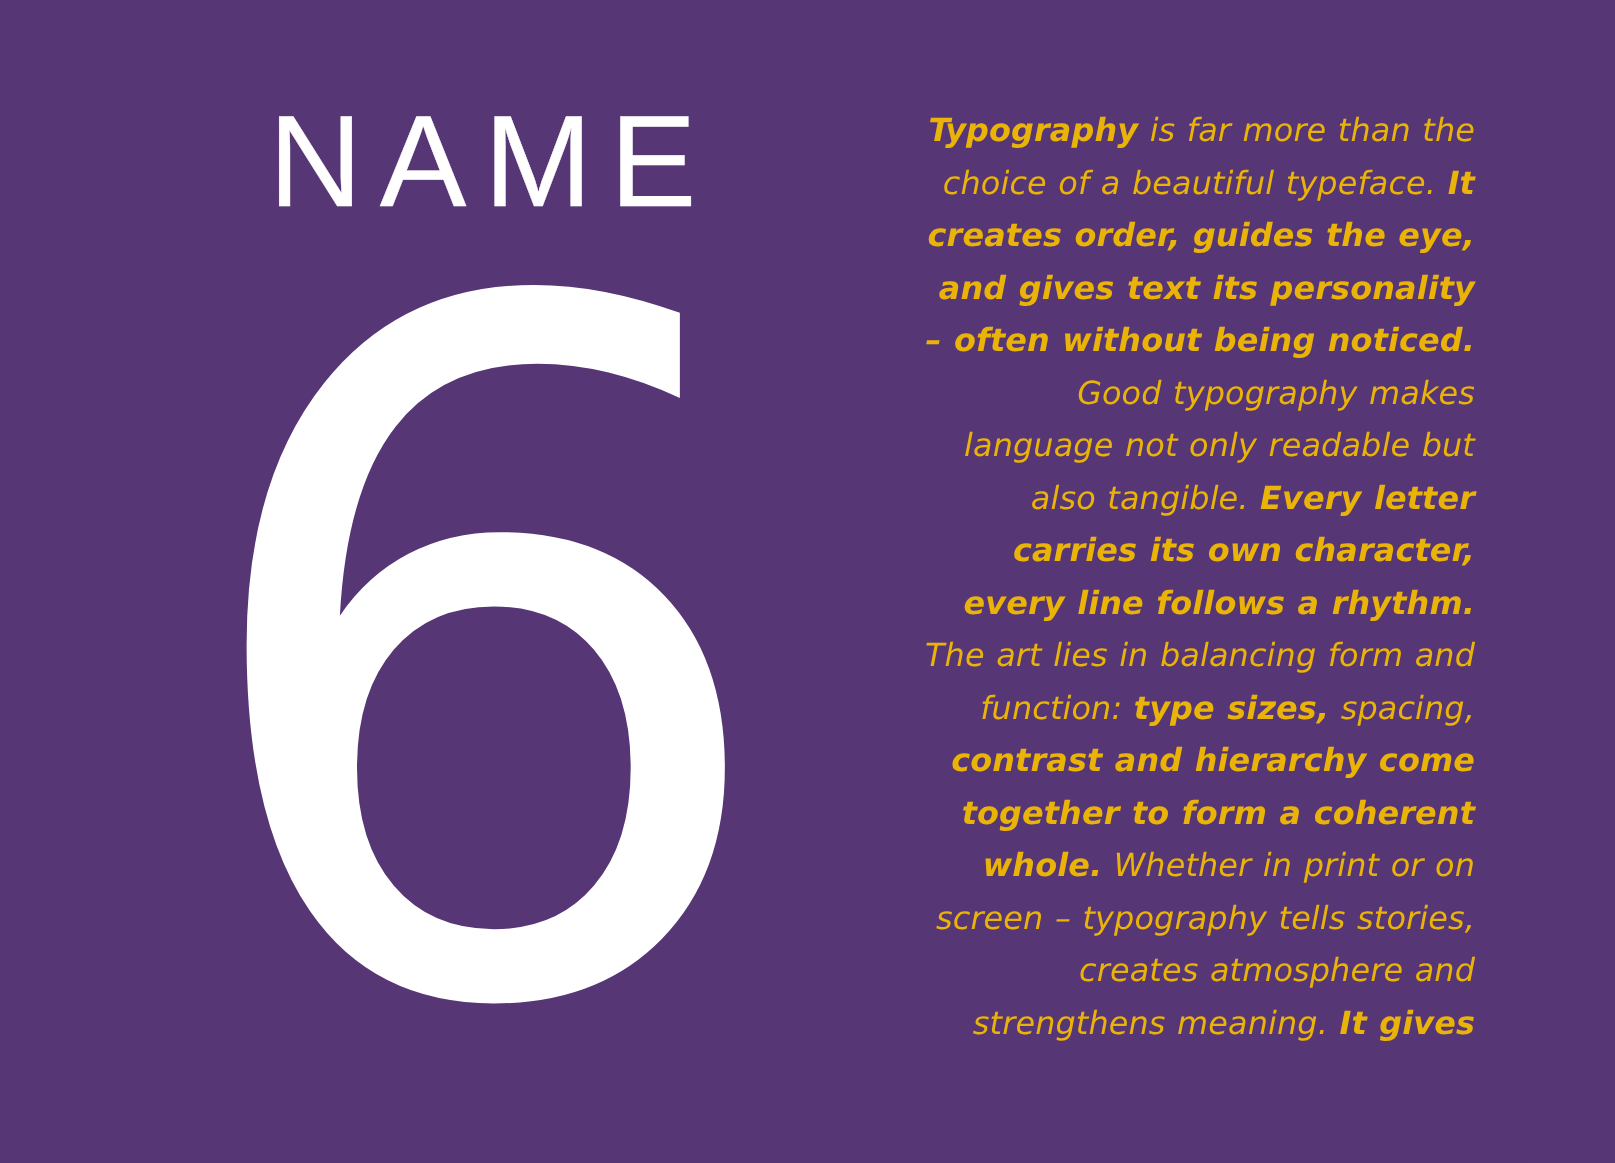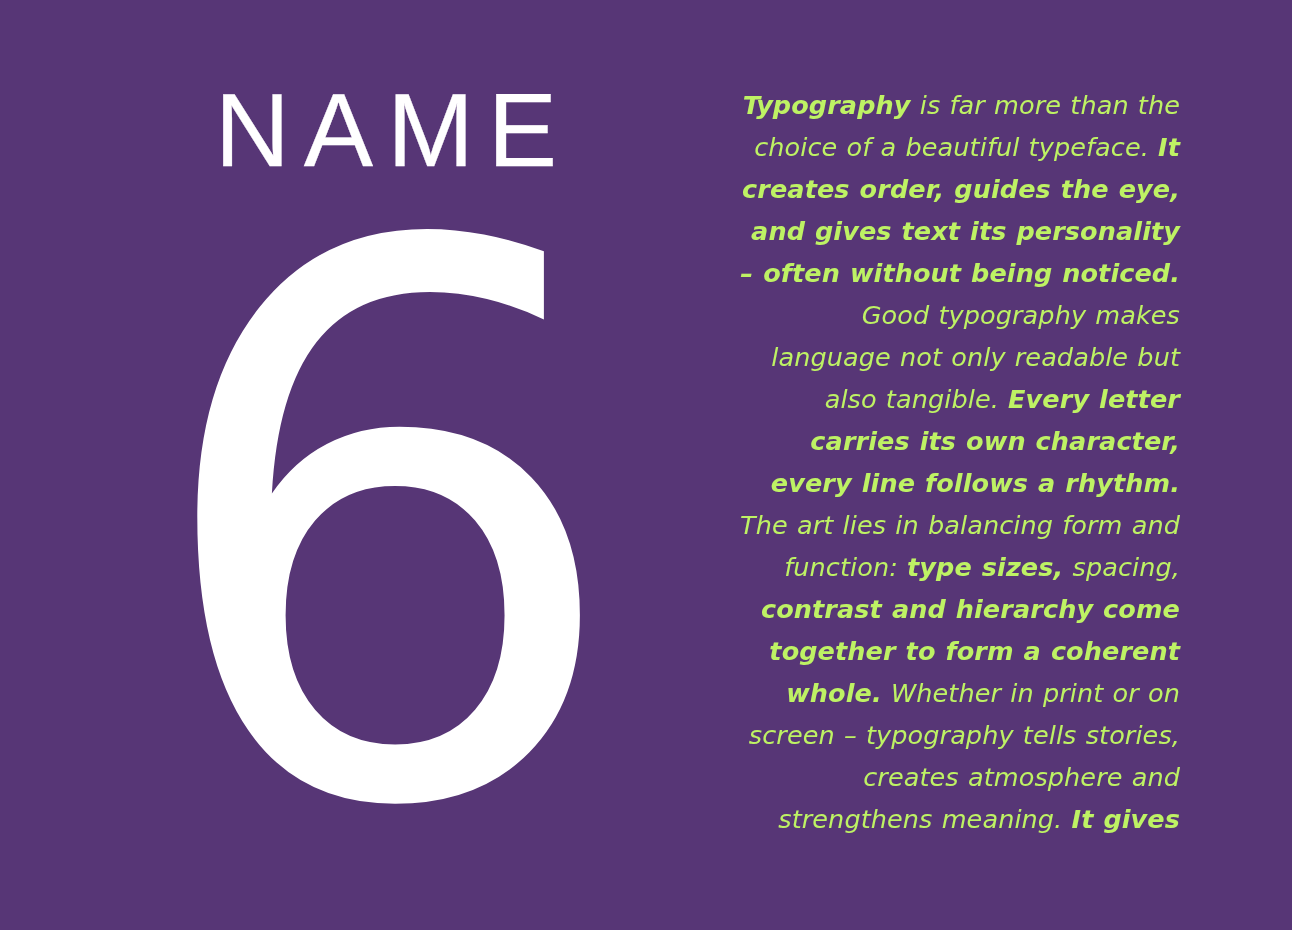--- a/index.html
+++ b/index.html
@@ -57,21 +57,21 @@
     line-height: 1;
     letter-spacing: 0;
   }
   
   .right-col {
     position: absolute;
     right: 112px;
     top: 84px;
     width: 440px;
     text-align: right;
-    color: #bef264;
+    color: #eab308;
     font-family: "DejaVu Sans", sans-serif;
     font-style: italic;
     font-size: 25.5px;
     line-height: 42px;
     letter-spacing: 0.1px;
     word-spacing: 1px;
   }
   .right-col .b {
     font-weight: bold;
     font-style: italic;

